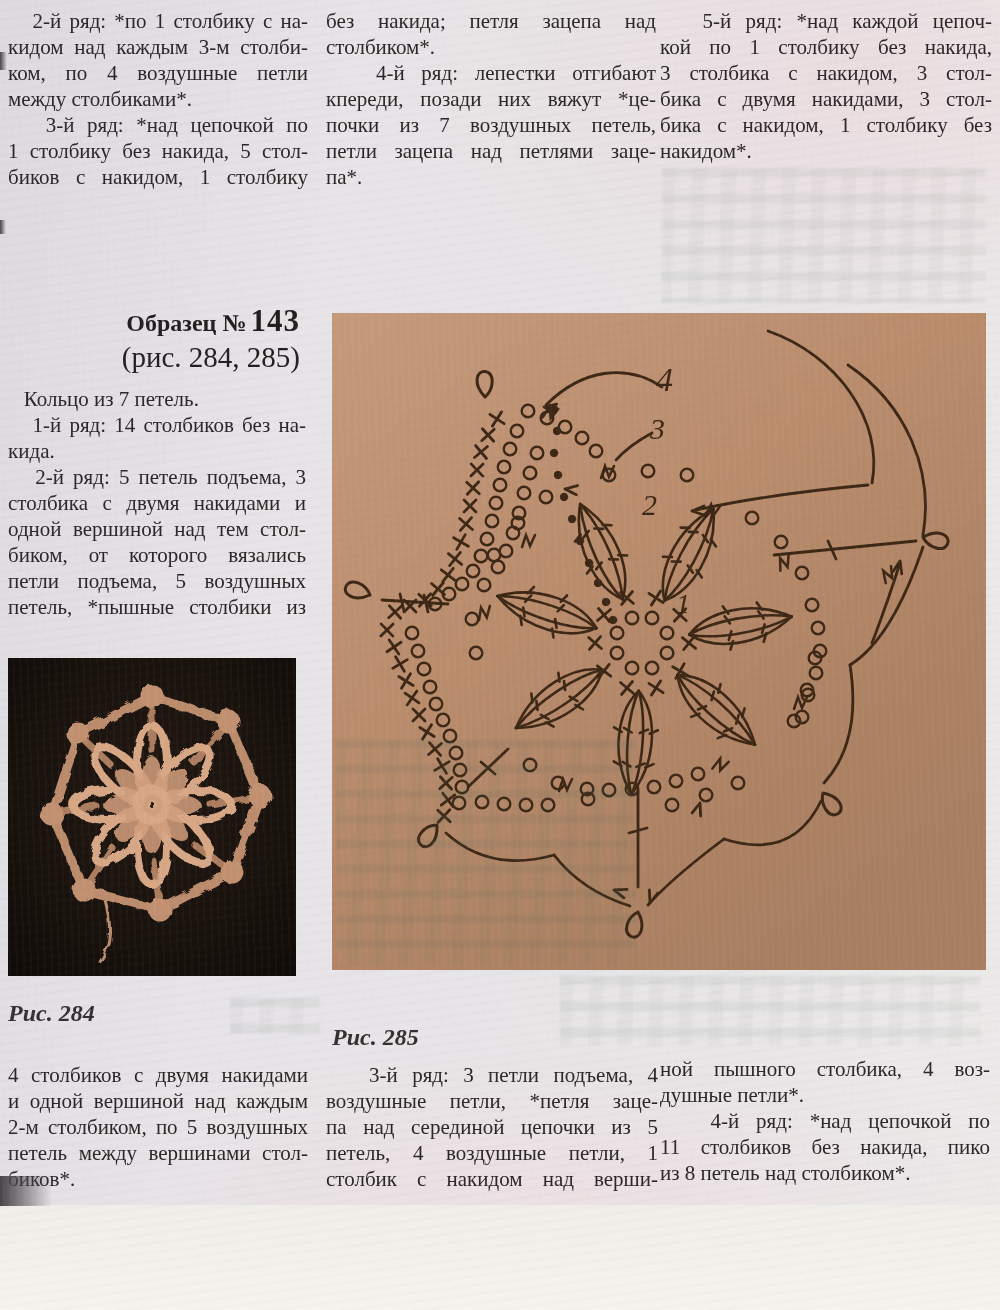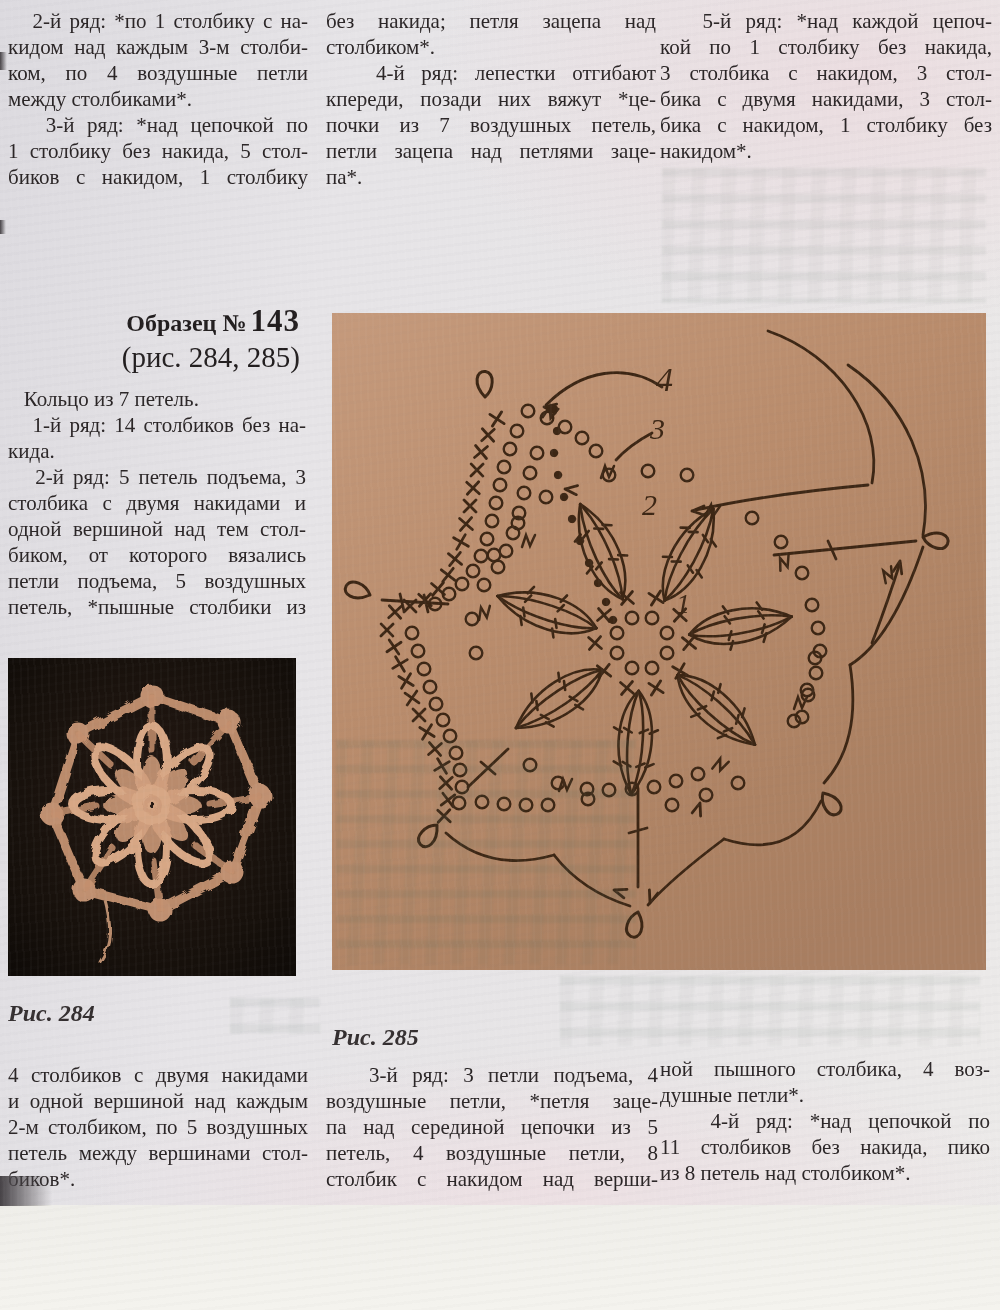--- a/index.html
+++ b/index.html
@@ -397,21 +397,21 @@
       <div class="jline">и одной вершиной над каждым</div>
       <div class="jline">2-м столбиком, по 5 воздушных</div>
       <div class="jline">петель между вершинами стол-</div>
       <div class="jline nj">биков*.</div>
     </div>
 
   <div class="col" style="left:326px;top:1062px;width:332px;">
       <div class="jline">   3-й ряд: 3 петли подъема, 4</div>
       <div class="jline">воздушные петли, *петля заце-</div>
       <div class="jline">па над серединой цепочки из 5</div>
-      <div class="jline">петель, 4 воздушные петли, 8</div>
+      <div class="jline">петель, 4 воздушные петли, 1</div>
       <div class="jline">столбик с накидом над верши-</div>
     </div>
 
   <div class="col" style="left:660px;top:1056px;width:330px;">
       <div class="jline">ной пышного столбика, 4 воз-</div>
       <div class="jline nj">душные петли*.</div>
       <div class="jline">   4-й ряд: *над цепочкой по</div>
       <div class="jline">11 столбиков без накида, пико</div>
       <div class="jline nj">из 8 петель над столбиком*.</div>
     </div>

